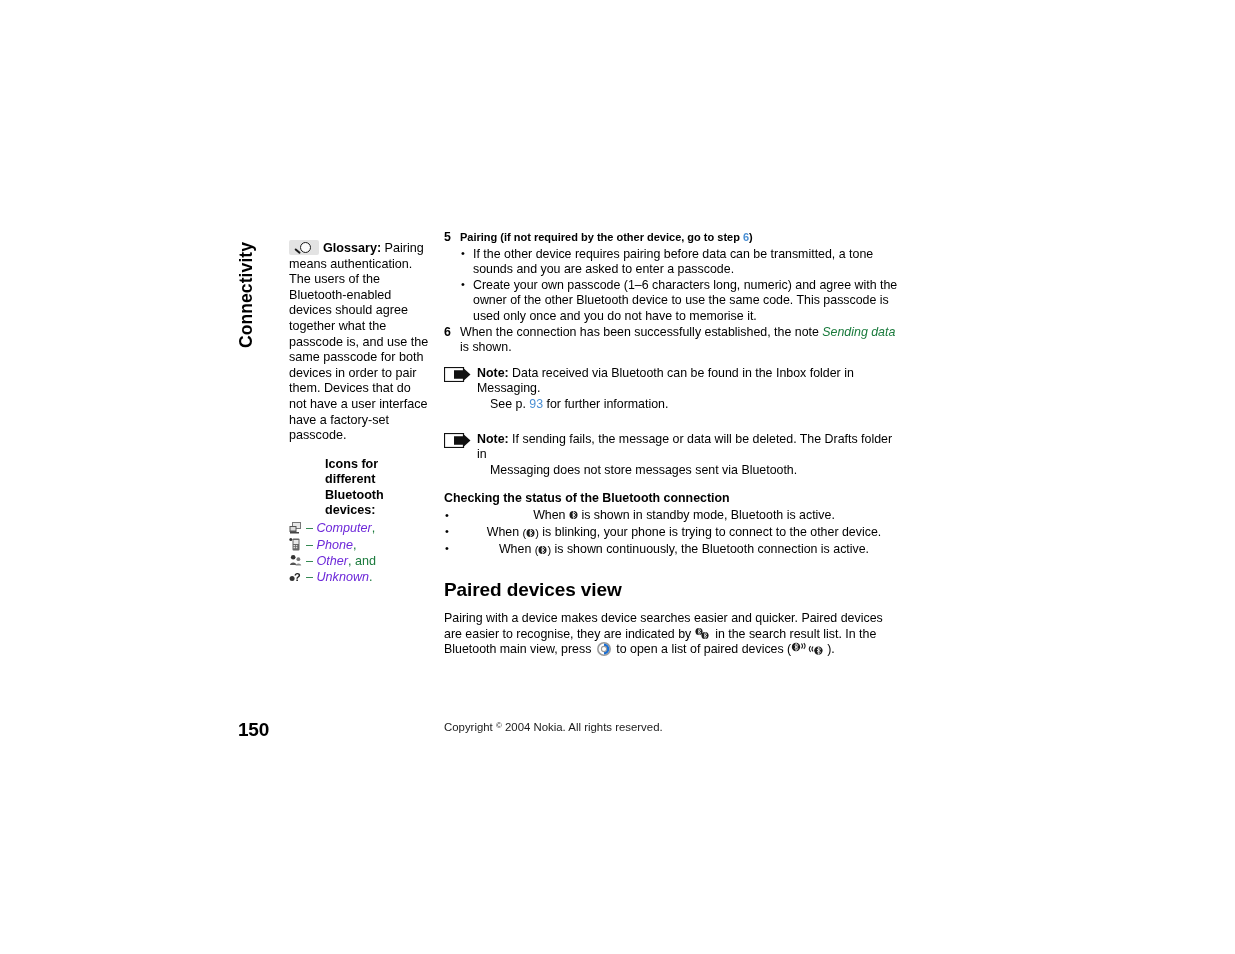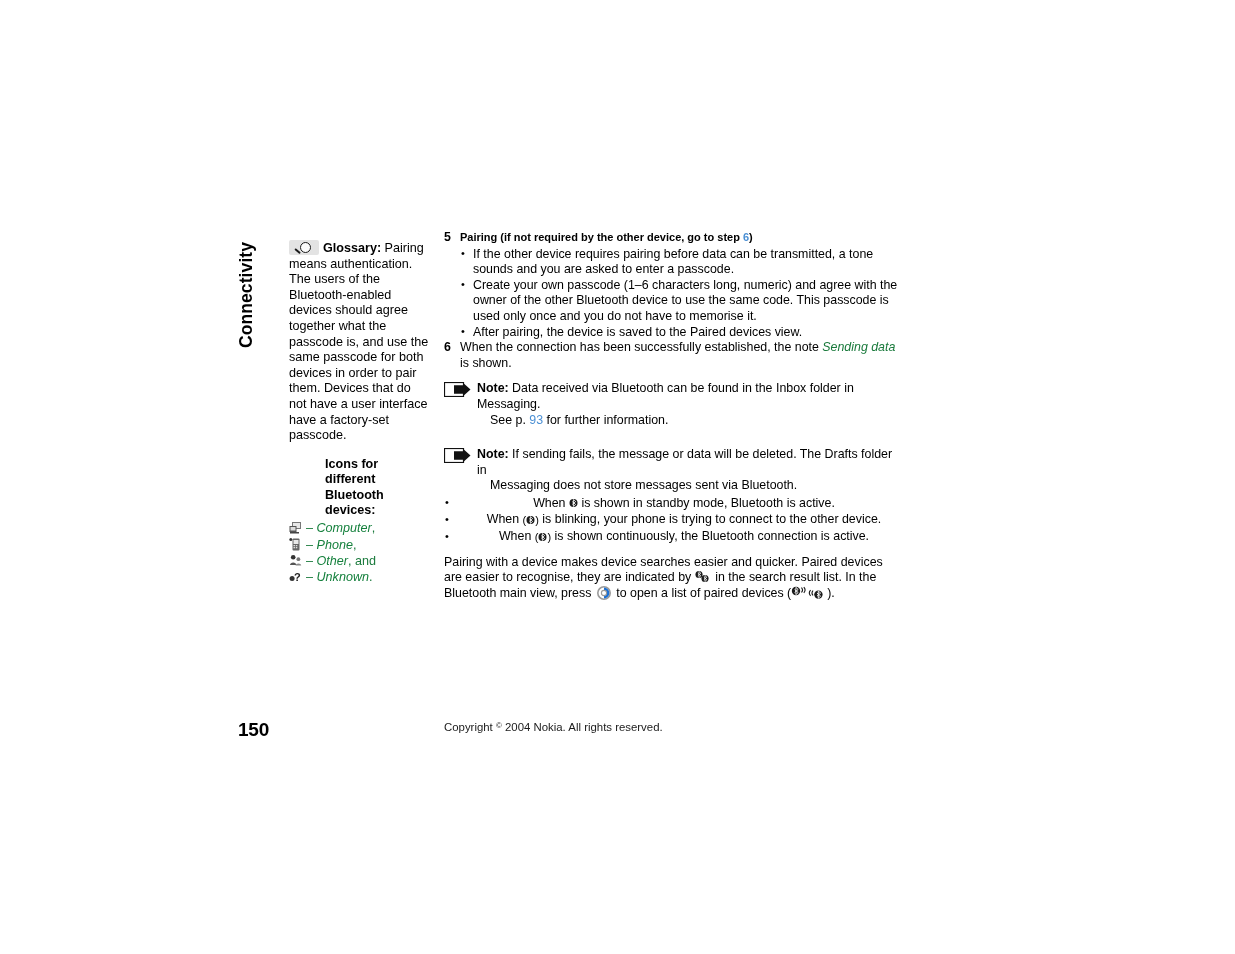--- a/index.html
+++ b/index.html
@@ -93,21 +93,21 @@
   .device-list {
     margin: 2px 0 0 0;
     padding: 0;
     list-style: none;
   }
   .device-list li {
     line-height: 16.2px;
     white-space: nowrap;
   }
   .dev-term {
-    color: #15803d;
+    color: #6d28d9;
     font-style: italic;
   }
   .dash { color: #1a7a3c; }
 
   
   .devicon {
     display: inline-block;
     width: 13px;
     height: 13px;
     vertical-align: -2px;
@@ -362,21 +362,20 @@
 
   <div class="step">
     <div class="step-num">5</div>
     <div class="step-body">
       <div class="step-title">
         <span>Pairing (if not required by the other device, go to step </span><span class="link">6</span><span>)</span>
       </div>
       <ul class="bullets">
         <li>If the other device requires pairing before data can be transmitted, a tone sounds and you are asked to enter a passcode.</li>
         <li>Create your own passcode (1–6 characters long, numeric) and agree with the owner of the other Bluetooth device to use the same code. This passcode is used only once and you do not have to memorise it.</li>
-        <li>After pairing, the device is saved to the Paired devices view.</li>
       </ul>
     </div>
   </div>
 
   <div class="step" style="margin-top:0;">
     <div class="step-num">6</div>
     <div class="step-body">
       <span>When the connection has been successfully established, the note </span><span class="green-italic">Sending data</span><span> is shown.</span>
     </div>
   </div>
@@ -400,20 +399,21 @@
         <rect x="0.5" y="0.5" width="19" height="14" fill="#ffffff" stroke="#111" stroke-width="1.2"></rect>
         <path d="M10 3.2 L10 11.8 L19 11.8 L19 14.2 L26.5 7.5 L19 0.8 L19 3.2 Z" fill="#111"></path>
       </svg>
     </div>
     <div class="note-body">
       <span class="note-label">Note:</span><span> If sending fails, the message or data will be deleted. The Drafts folder in</span>
       <span class="indent">Messaging does not store messages sent via Bluetooth.</span>
     </div>
   </div>
 
+  <p class="section-head">Checking the status of the Bluetooth connection</p>
   <ul class="status-list">
     <li>
       <span>When </span><span class="bt">
         <svg viewBox="0 0 9 10" width="9" height="10">
           <circle cx="4.5" cy="5" r="4" fill="#1a1a1a"></circle>
           <path d="M4.4 1.6 L6.6 3.6 L3.2 6.4 M3.2 3.6 L6.6 6.4 L4.4 8.4 L4.4 1.6" stroke="#ffffff" stroke-width="0.85" fill="none"></path>
         </svg>
       </span><span> is shown in standby mode, Bluetooth is active.</span>
     </li>
     <li>
@@ -427,20 +427,21 @@
     <li>
       <span>When </span><span class="bt-paren">(<span class="bt">
         <svg viewBox="0 0 9 10" width="9" height="10">
           <circle cx="4.5" cy="5" r="4" fill="#1a1a1a"></circle>
           <path d="M4.4 1.6 L6.6 3.6 L3.2 6.4 M3.2 3.6 L6.6 6.4 L4.4 8.4 L4.4 1.6" stroke="#ffffff" stroke-width="0.85" fill="none"></path>
         </svg>
       </span>)</span><span> is shown continuously, the Bluetooth connection is active.</span>
     </li>
   </ul>
 
+  <h2 class="h-paired">Paired devices view</h2>
 
   <p class="body-para">
     <span>Pairing with a device makes device searches easier and quicker. Paired devices are easier to recognise, they are indicated by </span><span class="paired-ico">
       <span class="bt">
         <svg viewBox="0 0 9 10" width="8" height="9">
           <circle cx="4.5" cy="5" r="4" fill="#1a1a1a"></circle>
           <path d="M4.4 1.6 L6.6 3.6 L3.2 6.4 M3.2 3.6 L6.6 6.4 L4.4 8.4 L4.4 1.6" stroke="#ffffff" stroke-width="0.85" fill="none"></path>
         </svg>
       </span>
       <span class="bt">

